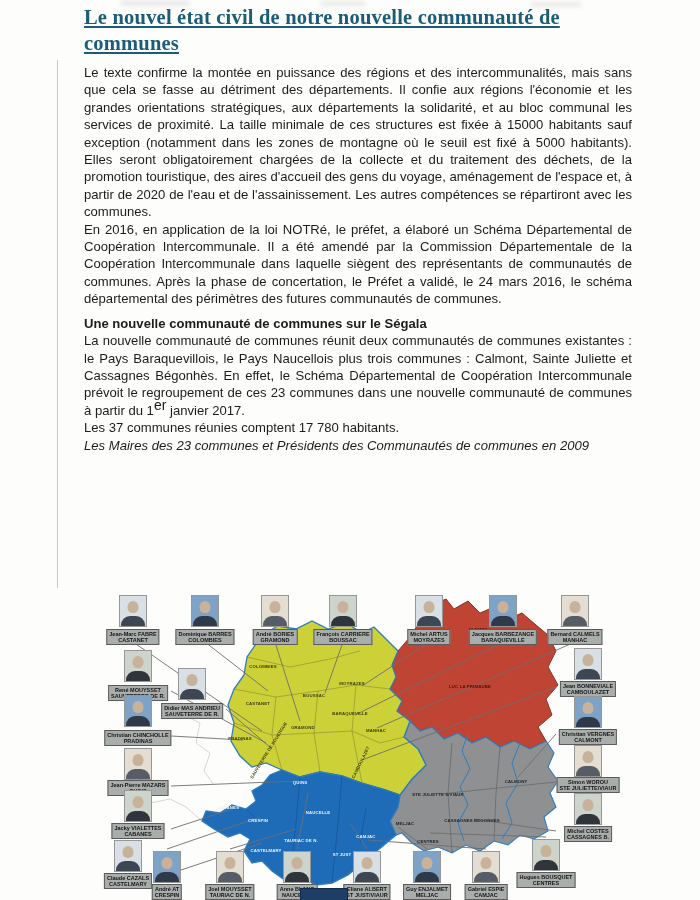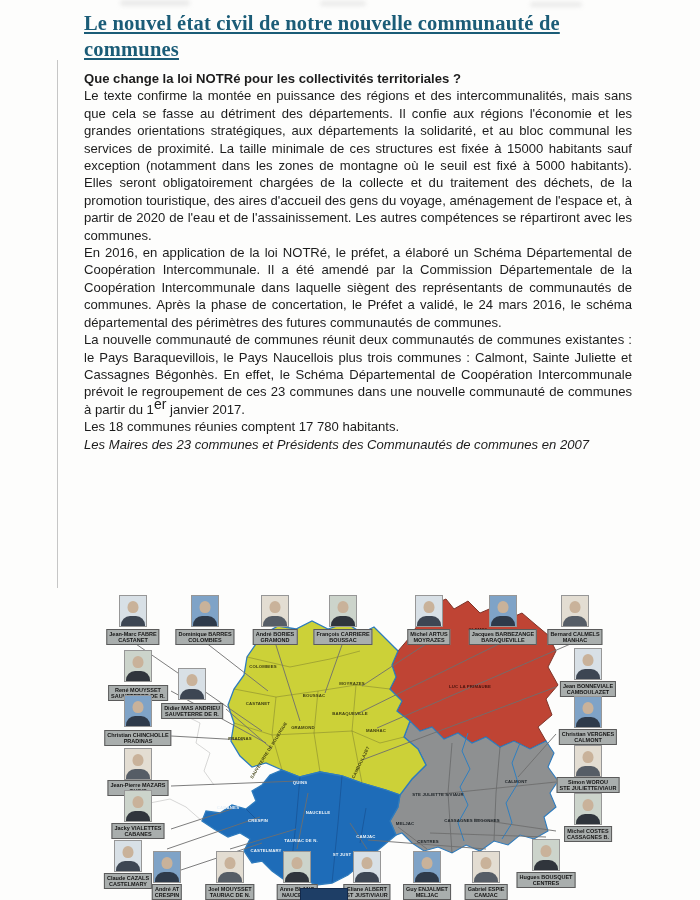--- a/index.html
+++ b/index.html
@@ -2,21 +2,21 @@
 <html style="--c-yellow: #ccd138; --c-red: #bf4434; --c-blue: #1e6cb8; --c-gray: #8e9091; --c-outline: #2e7bbd; --c-title: #1b5c77; --c-label_bg: #a9aead;"><head>
 <meta charset="utf-8">
 <style>
   html,body{margin:0;padding:0}
   body{width:700px;height:900px;background:#fdfdfc;position:relative;overflow:hidden;
        font-family:"Liberation Sans",sans-serif;color:#1c1c1c}
   .smudge{position:absolute;background:#d8d8d8;filter:blur(2px);opacity:.5;border-radius:3px}
   .rule-left{position:absolute;left:57px;top:60px;width:1px;height:528px;background:#c6c6c6}
   .content{position:absolute;left:84px;top:4px;width:548px}
   h1{font-family:"Liberation Serif",serif;font-size:20.5px;line-height:26px;font-weight:bold;
-     color:var(--c-title);text-decoration:underline;margin:6px 0 8px 0;letter-spacing:.2px}
+     color:var(--c-title);text-decoration:underline;margin:0 0 8px 0;letter-spacing:.2px}
   p{font-size:13.1px;line-height:17.4px;text-align:justify;margin:0}
   .h2{font-weight:bold;margin-top:7px}
   .caption{font-style:italic;text-align:left}
   sup{font-size:14px;line-height:0}
 
   .figure{position:absolute;left:0;top:593px;width:700px;height:307px}
   .figure svg{position:absolute;left:0;top:0}
   .ry{fill:var(--c-yellow);stroke:var(--c-outline);stroke-width:1.3}
   .rr{fill:var(--c-red);stroke:#7e352a;stroke-width:1}
   .rb{fill:var(--c-blue);stroke:var(--c-outline);stroke-width:1.3}
@@ -51,27 +51,27 @@
 <div class="smudge" style="left:120px;top:0;width:70px;height:6px"></div>
 <div class="smudge" style="left:320px;top:1px;width:46px;height:5px"></div>
 <div class="smudge" style="left:530px;top:2px;width:52px;height:5px"></div>
 
 <div class="rule-left"></div>
 
 <div class="content">
   <h1>Le nouvel état civil de notre nouvelle communauté de communes</h1>
 
 
-  <p class="h2">Que change la loi NOTRé pour les collectivités territoriales ?</p>
   <p>Le texte confirme la montée en puissance des régions et des intercommunalités, mais sans que cela se fasse au détriment des départements. Il confie aux régions l'économie et les grandes orientations stratégiques, aux départements la solidarité, et au bloc communal les services de proximité. La taille minimale de ces structures est fixée à 15000 habitants sauf exception (notamment dans les zones de montagne où le seuil est fixé à 5000 habitants). Elles seront obligatoirement chargées de la collecte et du traitement des déchets, de la promotion touristique, des aires d'accueil des gens du voyage, aménagement de l'espace et, à partir de 2020 de l'eau et de l'assainissement. Les autres compétences se répartiront avec les communes.</p>
   <p>En 2016, en application de la loi NOTRé, le préfet, a élaboré un Schéma Départemental de Coopération Intercommunale. Il a été amendé par la Commission Départementale de la Coopération Intercommunale dans laquelle siègent des représentants de communautés de communes. Après la phase de concertation, le Préfet a validé, le 24 mars 2016, le schéma départemental des périmètres des futures communautés de communes.</p>
 
+  <p class="h2">Une nouvelle communauté de communes sur le Ségala</p>
   <p><span>La nouvelle communauté de communes réunit deux communautés de communes existantes : le Pays Baraquevillois, le Pays Naucellois plus trois communes : Calmont, Sainte Juliette et Cassagnes Bégonhès. En effet, le Schéma Départemental de Coopération Intercommunale prévoit le regroupement de ces 23 communes dans une nouvelle communauté de communes à partir du 1</span><sup>er</sup><span> janvier 2017.</span></p>
-  <p>Les 18 communes réunies comptent 17 780 habitants.</p>
-  <p class="caption">Les Maires des 23 communes et Présidents des Communautés de communes en 2007</p>
+  <p>Les 37 communes réunies comptent 17 780 habitants.</p>
+  <p class="caption">Les Maires des 23 communes et Présidents des Communautés de communes en 2009</p>
 </div>
 
 <div class="figure">
   <svg id="figsvg" width="700" height="307" viewBox="0 0 700 307">
 
     <path class="faint" d="M180,120 L200,130 L196,150 L210,160 L204,178 L214,192"></path>
     <path class="faint" d="M150,210 L170,206 L186,214 L202,228"></path>
 
     <path class="rr" d="M398,58 L410,44 L420,28 L432,12 L446,6 L454,16 L468,8 L480,20 L494,14 L508,26 L522,20 L536,32 L548,42 L556,58 L548,74 L558,92 L546,106 L552,122 L538,134 L546,148 L530,156 L514,148 L500,154 L486,144 L472,150 L458,140 L444,146 L432,134 L420,138 L410,128 L397,118 L402,108 L390,96 L396,84 L392,72 Z"></path>
     <path class="rg" d="M400,202 L412,186 L426,172 L418,156 L404,144 L410,128 L420,138 L432,134 L444,146 L458,140 L472,150 L486,144 L500,154 L514,148 L530,156 L546,148 L554,160 L548,174 L558,188 L550,200 L556,214 L544,224 L548,238 L534,246 L520,242 L508,252 L494,248 L480,258 L466,252 L452,260 L438,254 L424,258 L412,250 L402,240 L396,242 L390,228 L398,214 Z"></path>

